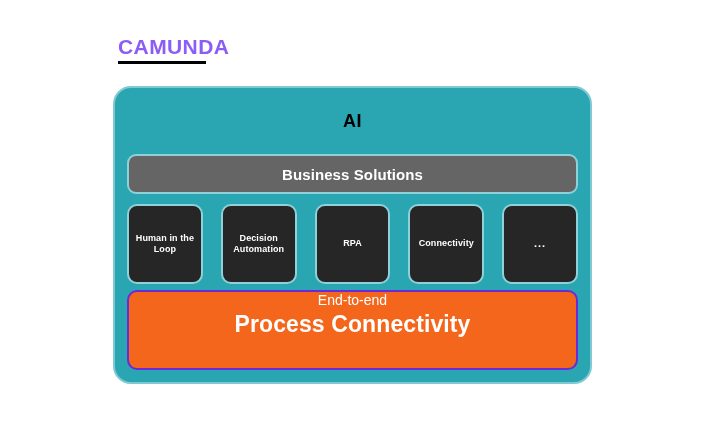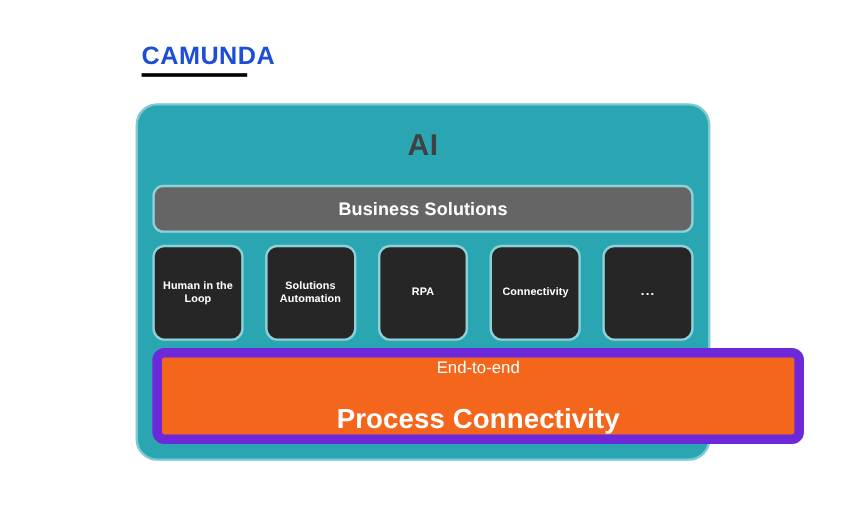--- a/index.html
+++ b/index.html
@@ -19,21 +19,21 @@
   .logo {
     position: absolute;
     left: 118px;
     top: 36px;
   }
   .logo-text {
     font-family: "Liberation Sans", sans-serif;
     font-weight: bold;
     font-size: 21px;
     letter-spacing: 0.4px;
-    color: #1d4ed8;
+    color: #8b5cf6;
     line-height: 1;
     display: block;
   }
   .logo-underline {
     display: block;
     width: 88px;
     height: 3px;
     background: #000000;
     margin-top: 4px;
   }
@@ -56,23 +56,23 @@
     position: absolute;
     left: 0;
     top: 0;
     width: 100%;
     height: 66px;
     display: flex;
     align-items: center;
     justify-content: center;
   }
   .ai-label {
-    color: #404040;
-    font-weight: bold;
-    font-size: 25px;
+    color: #000000;
+    font-weight: bold;
+    font-size: 18px;
     letter-spacing: 0.5px;
     line-height: 1;
   }
 
   
   .solutions-bar {
     position: absolute;
     left: 12px;
     top: 66px;
     width: 451px;
@@ -126,30 +126,30 @@
   .card-label.ellipsis {
     font-size: 11px;
     letter-spacing: 1px;
   }
 
   
   .process-bar {
     position: absolute;
     left: 12px;
     top: 202px;
-    width: 543px;
+    width: 451px;
     height: 80px;
     background: #f4661b;
-    border: 8px solid #6d28d9;
+    border: 2px solid #6d28d9;
     border-radius: 10px;
     box-sizing: border-box;
     display: flex;
     flex-direction: column;
     align-items: center;
-    justify-content: space-between;
+    justify-content: flex-start;
   }
   .process-kicker {
     color: #ffffff;
     font-weight: normal;
     font-size: 14px;
     line-height: 1.2;
     margin-bottom: 3px;
   }
   .process-title {
     color: #ffffff;
@@ -175,21 +175,21 @@
 
   <div class="solutions-bar">
     <span class="solutions-label">Business Solutions</span>
   </div>
 
   <div class="cards-row">
     <div class="card">
       <span class="card-label">Human in the Loop</span>
     </div>
     <div class="card">
-      <span class="card-label">Solutions Automation</span>
+      <span class="card-label">Decision Automation</span>
     </div>
     <div class="card">
       <span class="card-label">RPA</span>
     </div>
     <div class="card">
       <span class="card-label">Connectivity</span>
     </div>
     <div class="card">
       <span class="card-label ellipsis">...</span>
     </div>

